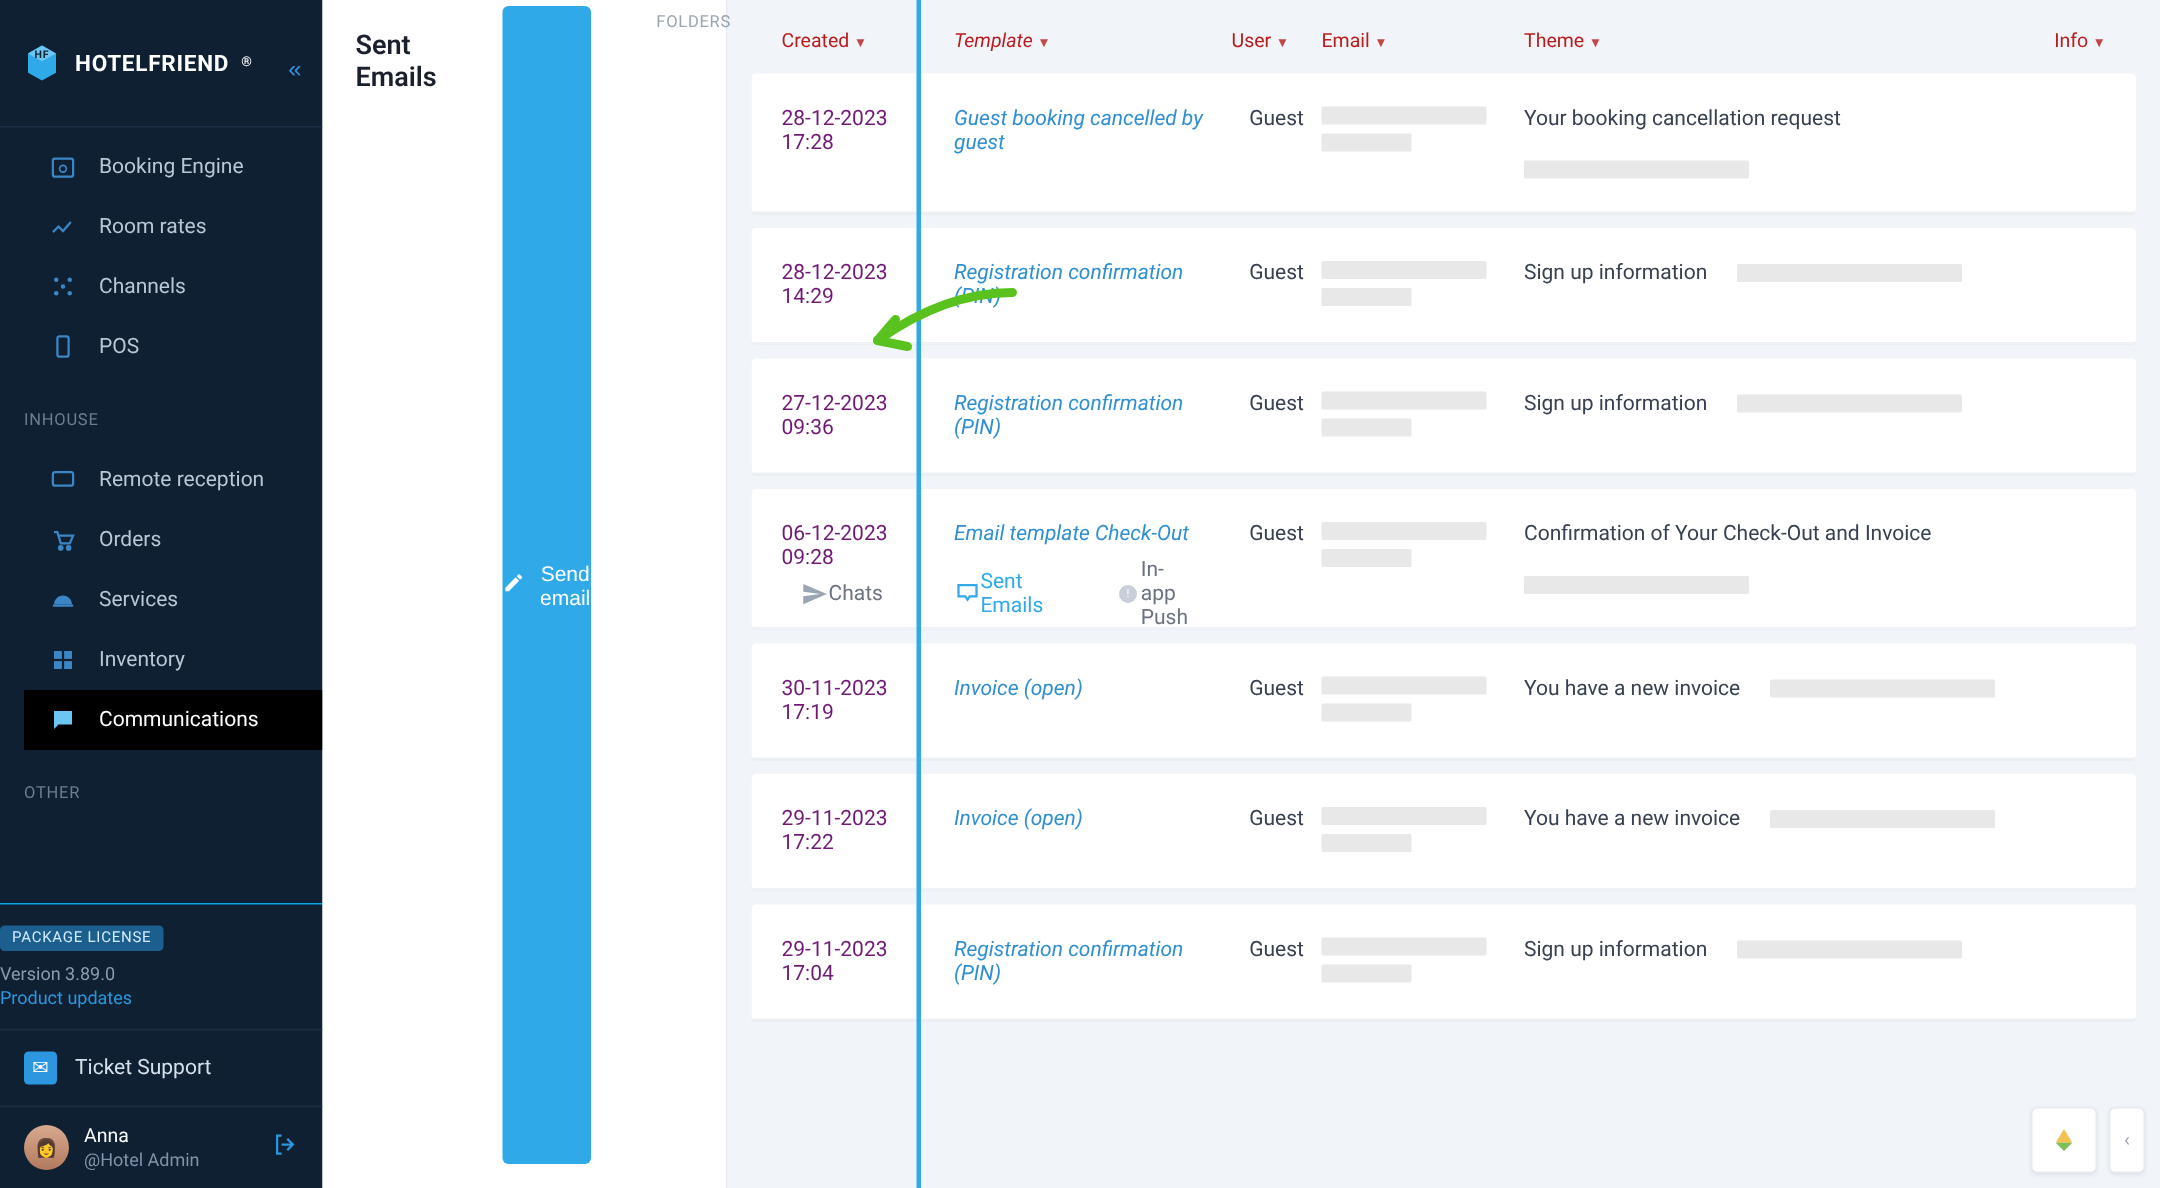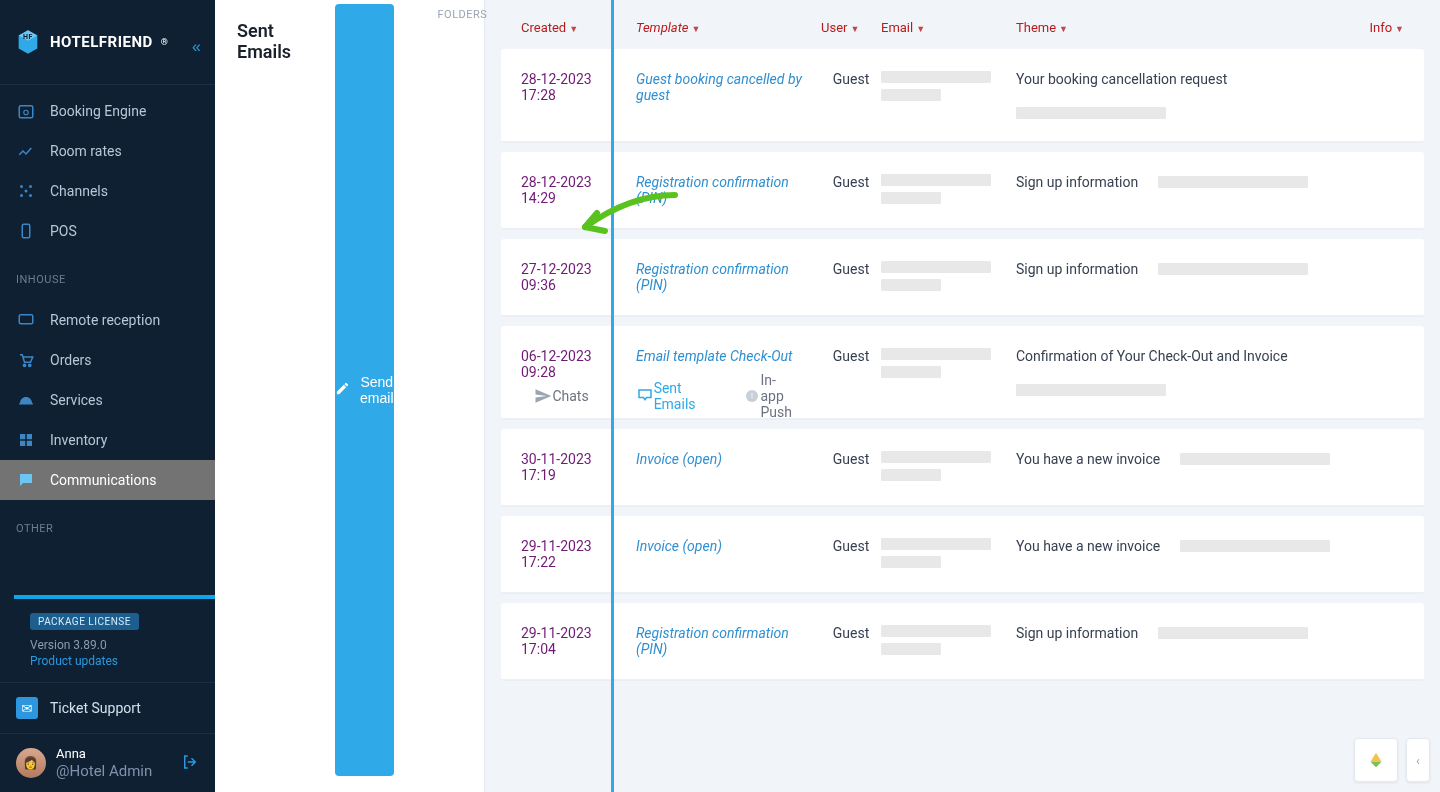--- a/index.html
+++ b/index.html
@@ -6,39 +6,39 @@
   html, body { height: 100%; font-family: -apple-system, BlinkMacSystemFont, "Segoe UI", Roboto, Arial, sans-serif; font-size: 14px; color: #1a202c; }
   body { display: flex; background: #f1f4f8; overflow: hidden; }
 
   
   .sidebar { width: 215px; flex-shrink: 0; background: #0e2032; color: #cbd5e0; display: flex; flex-direction: column; }
   .sidebar-header { display: flex; align-items: flex-end; justify-content: space-between; padding: 28px 14px; border-bottom: 1px solid #1a2e45; }
   .logo { display: flex; align-items: center; gap: 8px; font-weight: 700; letter-spacing: 0.5px; color: #fff; font-size: 15px; }
   .logo-cube { width: 28px; height: 28px; display: flex; align-items: center; justify-content: center; }
   .collapse-btn { color: #2c97de; background: none; border: none; cursor: pointer; font-size: 16px; }
 
-  .nav-section { padding: 6px 0; }
+  .nav-section { padding: 6px 0; margin-left: 16px; }
   .nav-group-label { padding: 16px 16px 8px; font-size: 11px; letter-spacing: 0.5px; color: #6b7c93; }
   .nav-item { display: flex; align-items: center; gap: 14px; padding: 10px 16px; color: #b9c6d6; cursor: pointer; }
-  .nav-item.active { background: #737373; color: #fff; }
+  .nav-item.active { background: #000000; color: #fff; }
   .nav-item .icon { width: 20px; height: 20px; flex-shrink: 0; color: #3d86c6; display: flex; align-items: center; justify-content: center; }
   .nav-item .chev { margin-left: auto; color: #6b7c93; }
 
-  .sidebar-footer { margin-top: auto; padding: 14px 16px; font-size: 12px; color: #8a9bb0; border-top: 4px solid #0ea5e9; margin-left: 14px; }
+  .sidebar-footer { margin-top: auto; padding: 14px 0; font-size: 12px; color: #8a9bb0; border-top: 1px solid #0ea5e9; }
   .license-badge { display: inline-block; background: #1c5f8f; color: #d6ebff; font-size: 10px; letter-spacing: 0.5px; padding: 3px 8px; border-radius: 3px; margin-bottom: 8px; }
   .product-updates { color: #2c97de; margin-top: 2px; display: block; }
 
   .ticket-support { display: flex; align-items: center; gap: 12px; padding: 14px 16px; border-top: 1px solid #1a2e45; color: #d6e0ec; cursor: pointer; }
   .ticket-support .icon { width: 22px; height: 22px; background: #2c97de; border-radius: 3px; display: flex; align-items: center; justify-content: center; color: #fff; font-size: 13px; }
 
   .user-block { display: flex; align-items: center; gap: 10px; padding: 12px 16px; border-top: 1px solid #1a2e45; }
   .avatar { width: 30px; height: 30px; border-radius: 50%; background: linear-gradient(#d8a98f,#b27a5e); display: flex; align-items: center; justify-content: center; font-size: 12px; color: #fff; }
   .user-meta { flex: 1; line-height: 1.2; }
   .user-name { color: #fff; font-size: 13px; }
-  .user-role { color: #7f93ab; font-size: 15px; }
+  .user-role { color: #7f93ab; font-size: 12px; }
   .logout-icn { color: #2c97de; cursor: pointer; }
 
   
   .folders-col { width: 270px; flex-shrink: 0; background: #fff; border-right: 1px solid #e5e9f0; display: flex; flex-direction: row; position: relative; }
   .page-title { padding: 20px 22px 16px; font-size: 18px; font-weight: 600; color: #1a202c; }
   .send-btn { margin: 4px 22px 16px; padding: 12px 0; background: #2fa9e8; color: #fff; border: none; border-radius: 4px; font-size: 14px; display: flex; align-items: center; justify-content: center; gap: 10px; cursor: pointer; }
   .folders-label { padding: 8px 22px; font-size: 11px; letter-spacing: 0.5px; color: #9aa5b3; }
   .folder-item { display: flex; align-items: center; padding: 11px 22px; color: #6b7280; cursor: pointer; border-left: 3px solid transparent; }
   .folder-item .icon { width: 18px; height: 18px; color: #9aa5b3; }
   .folder-item.active { border-left-color: #2fa9e8; color: #2fa9e8; }

